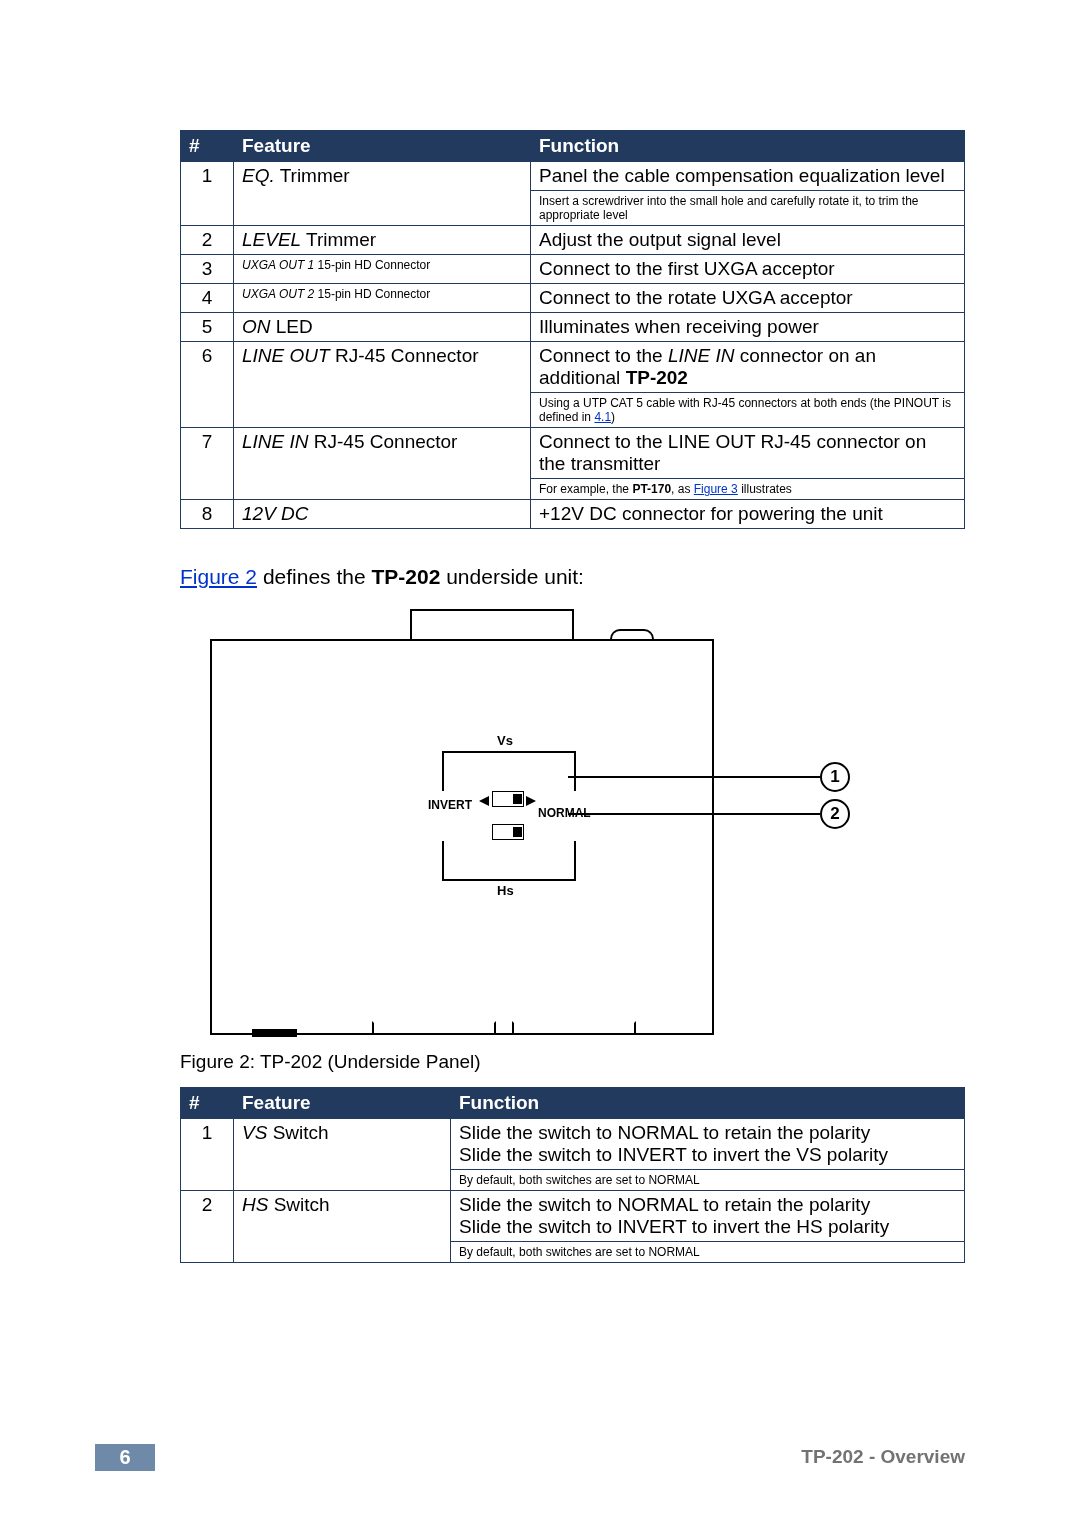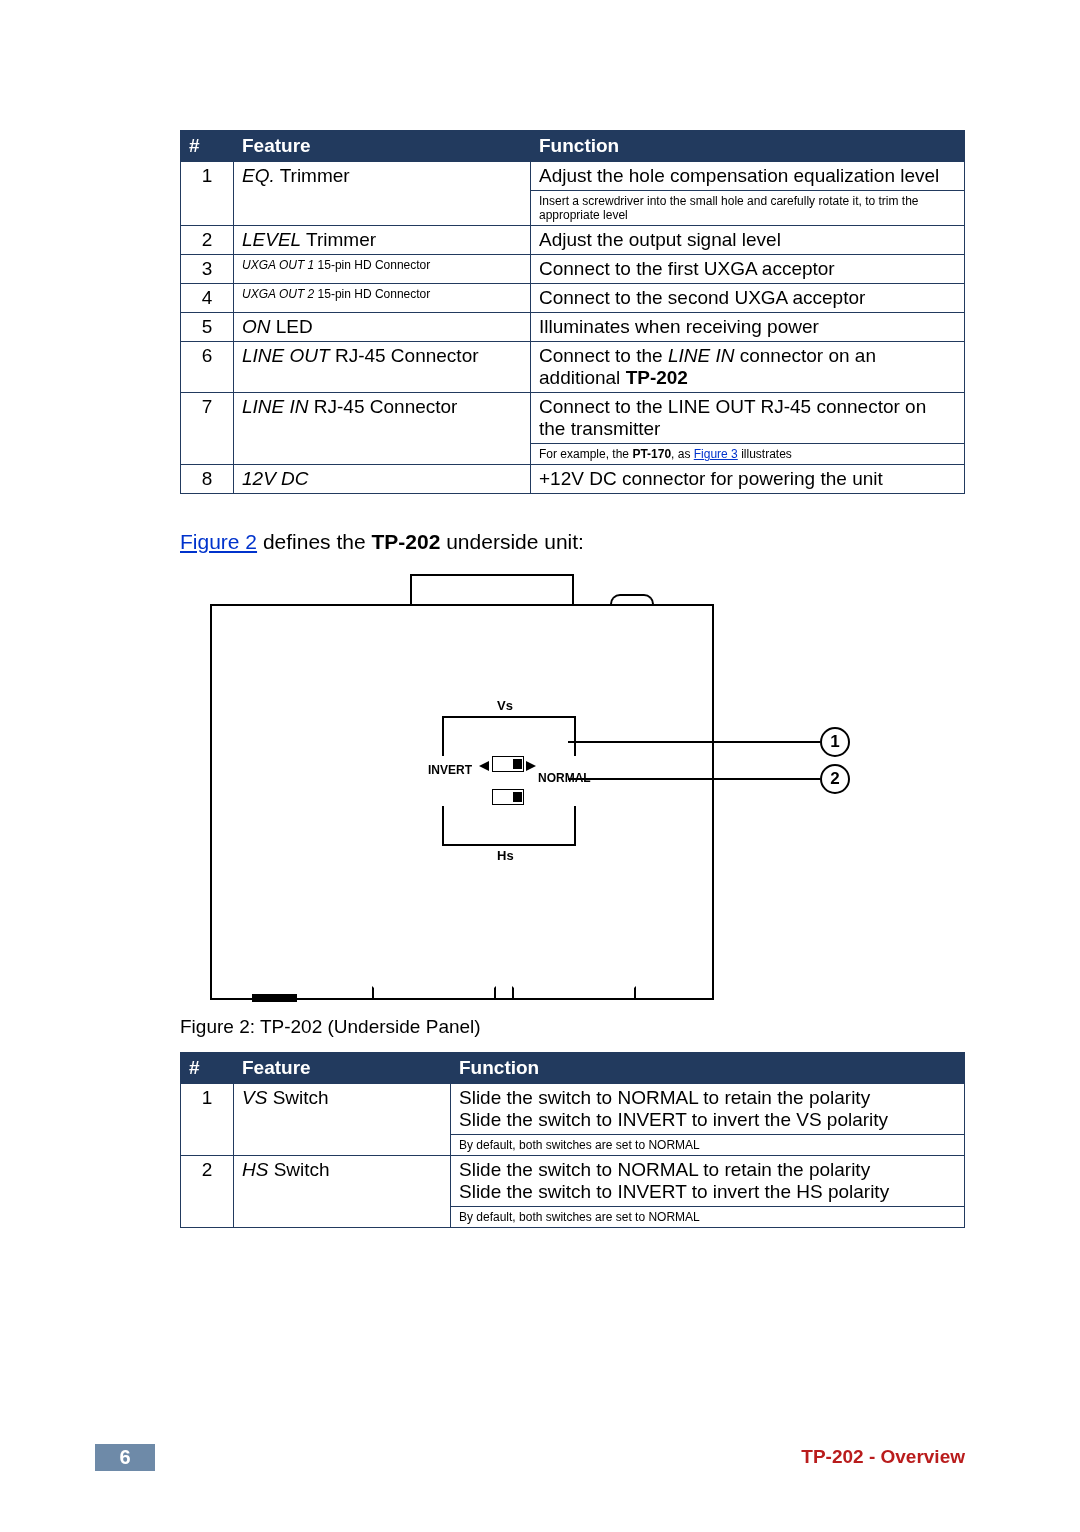--- a/index.html
+++ b/index.html
@@ -182,21 +182,21 @@
     background: #6e8aa8;
     color: #fff;
     text-align: center;
     font-weight: bold;
     font-size: 20px;
     padding: 2px 0;
   }
   .footer-title {
     position: absolute;
     right: 115px;
-    color: #b91c1c;
+    color: #737373;
     font-weight: bold;
     font-size: 19px;
     padding-top: 2px;
   }
 </style>
 </head>
 <body>
 
 <div class="page">
 
@@ -204,53 +204,60 @@
     <tbody>
         <tr>
       <th class="col-num">#</th>
       <th class="col-feat-1">Feature</th>
       <th>Function</th>
     </tr>
 
     <tr class="sep">
       <td class="col-num">1</td>
       <td><span class="ital">EQ.</span><span> Trimmer</span></td>
-      <td>Adjust the hole compensation equalization level</td>
+      <td>Panel the cable compensation equalization level</td>
     </tr>
     <tr>
       <td></td>
           <td></td>
       <td class="small" style="border-top:1px solid #223a5e">Insert a screwdriver into the small hole and carefully rotate it, to trim the appropriate level</td>
     </tr>
 
     <tr class="sep">
       <td class="col-num">2</td>
       <td><span class="ital">LEVEL</span><span> Trimmer</span></td>
       <td>Adjust the output signal level</td>
     </tr>
     <tr class="sep">
       <td class="col-num">3</td>
       <td class="small"><span class="ital">UXGA OUT 1</span><span> 15-pin HD Connector</span></td>
       <td>Connect to the first UXGA acceptor</td>
     </tr>
     <tr class="sep">
       <td class="col-num">4</td>
       <td class="small"><span class="ital">UXGA OUT 2</span><span> 15-pin HD Connector</span></td>
-      <td>Connect to the second UXGA acceptor</td>
+      <td>Connect to the rotate UXGA acceptor</td>
     </tr>
     <tr class="sep">
       <td class="col-num">5</td>
       <td><span class="ital">ON</span><span> LED</span></td>
       <td>Illuminates when receiving power</td>
     </tr>
     <tr class="sep">
       <td class="col-num">6</td>
       <td><span class="ital">LINE OUT</span><span> RJ-45 Connector</span></td>
       <td>
         <span>Connect to the </span><span class="ital">LINE IN</span><span> connector on an additional </span><b>TP-202</b>
+      </td>
+    </tr>
+    <tr>
+      <td></td>
+          <td></td>
+      <td class="small" style="border-top:1px solid #223a5e">
+        <span>Using a UTP CAT 5 cable with RJ-45 connectors at both ends (the PINOUT is defined in </span><span class="link">4.1</span><span>)</span>
       </td>
     </tr>
     <tr class="sep">
       <td class="col-num">7</td>
       <td><span class="ital">LINE IN</span><span> RJ-45 Connector</span></td>
       <td>Connect to the LINE OUT RJ-45 connector on the transmitter</td>
     </tr>
     <tr>
       <td></td>
           <td></td>

